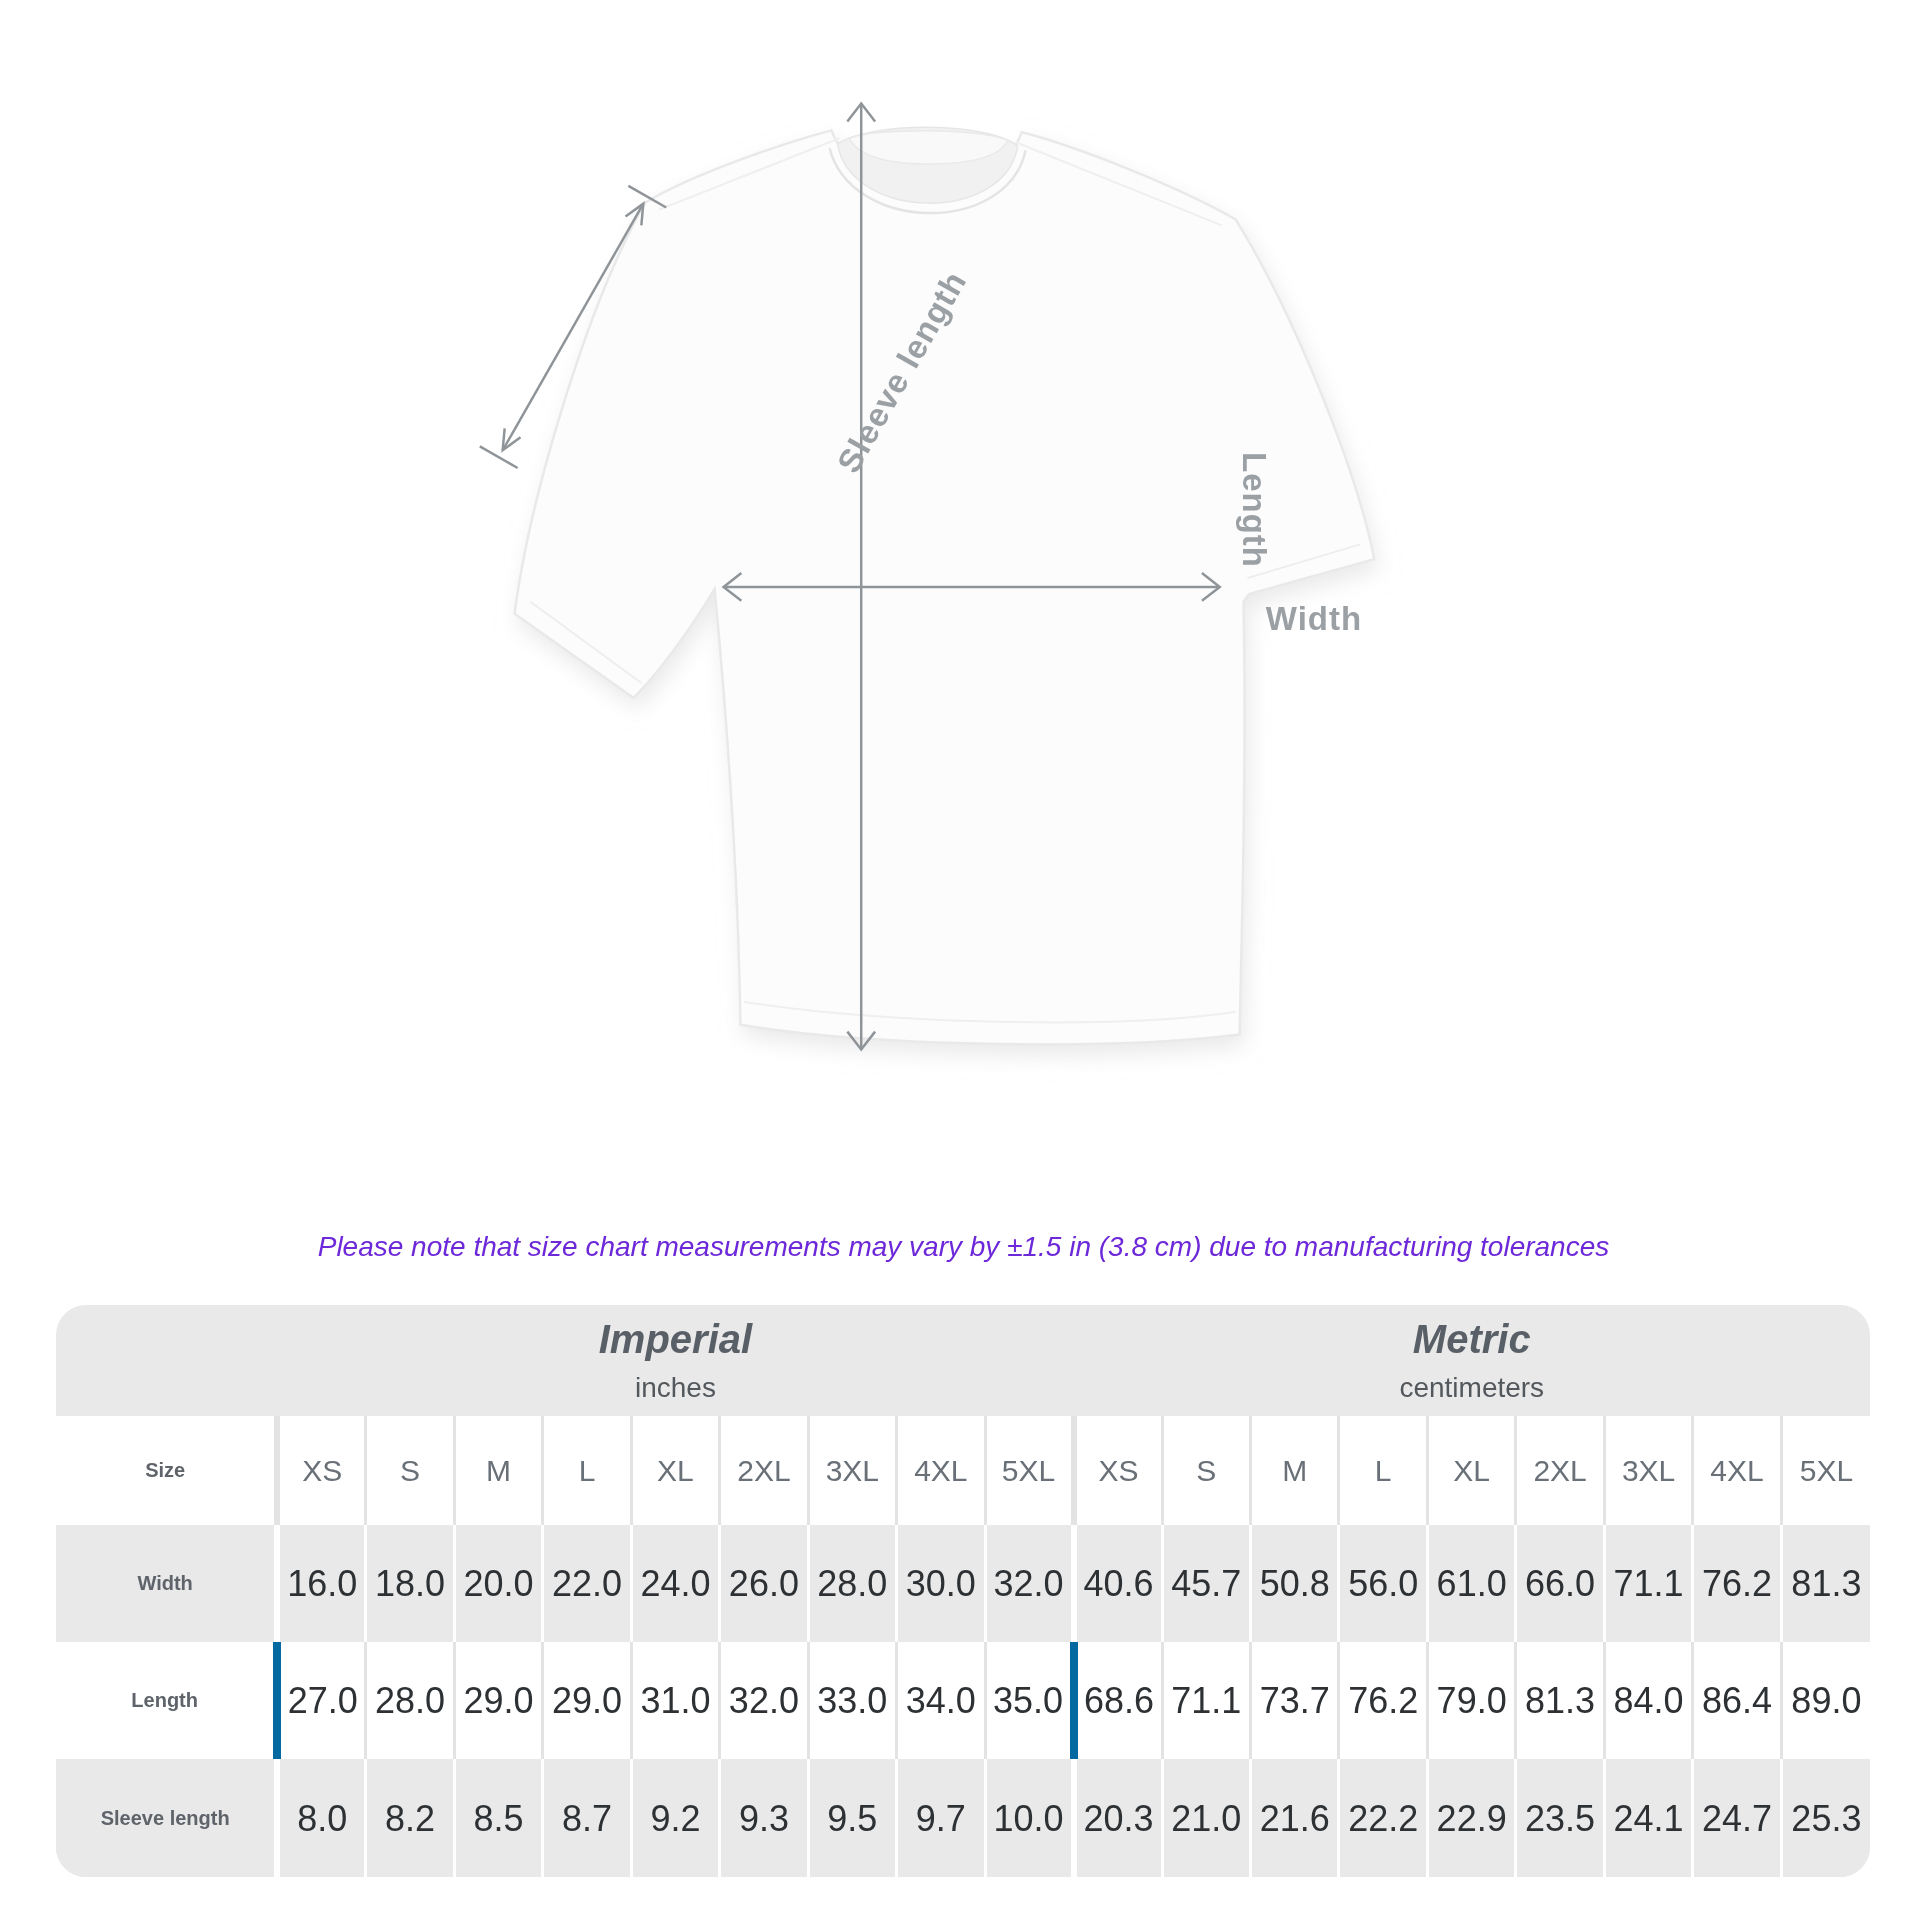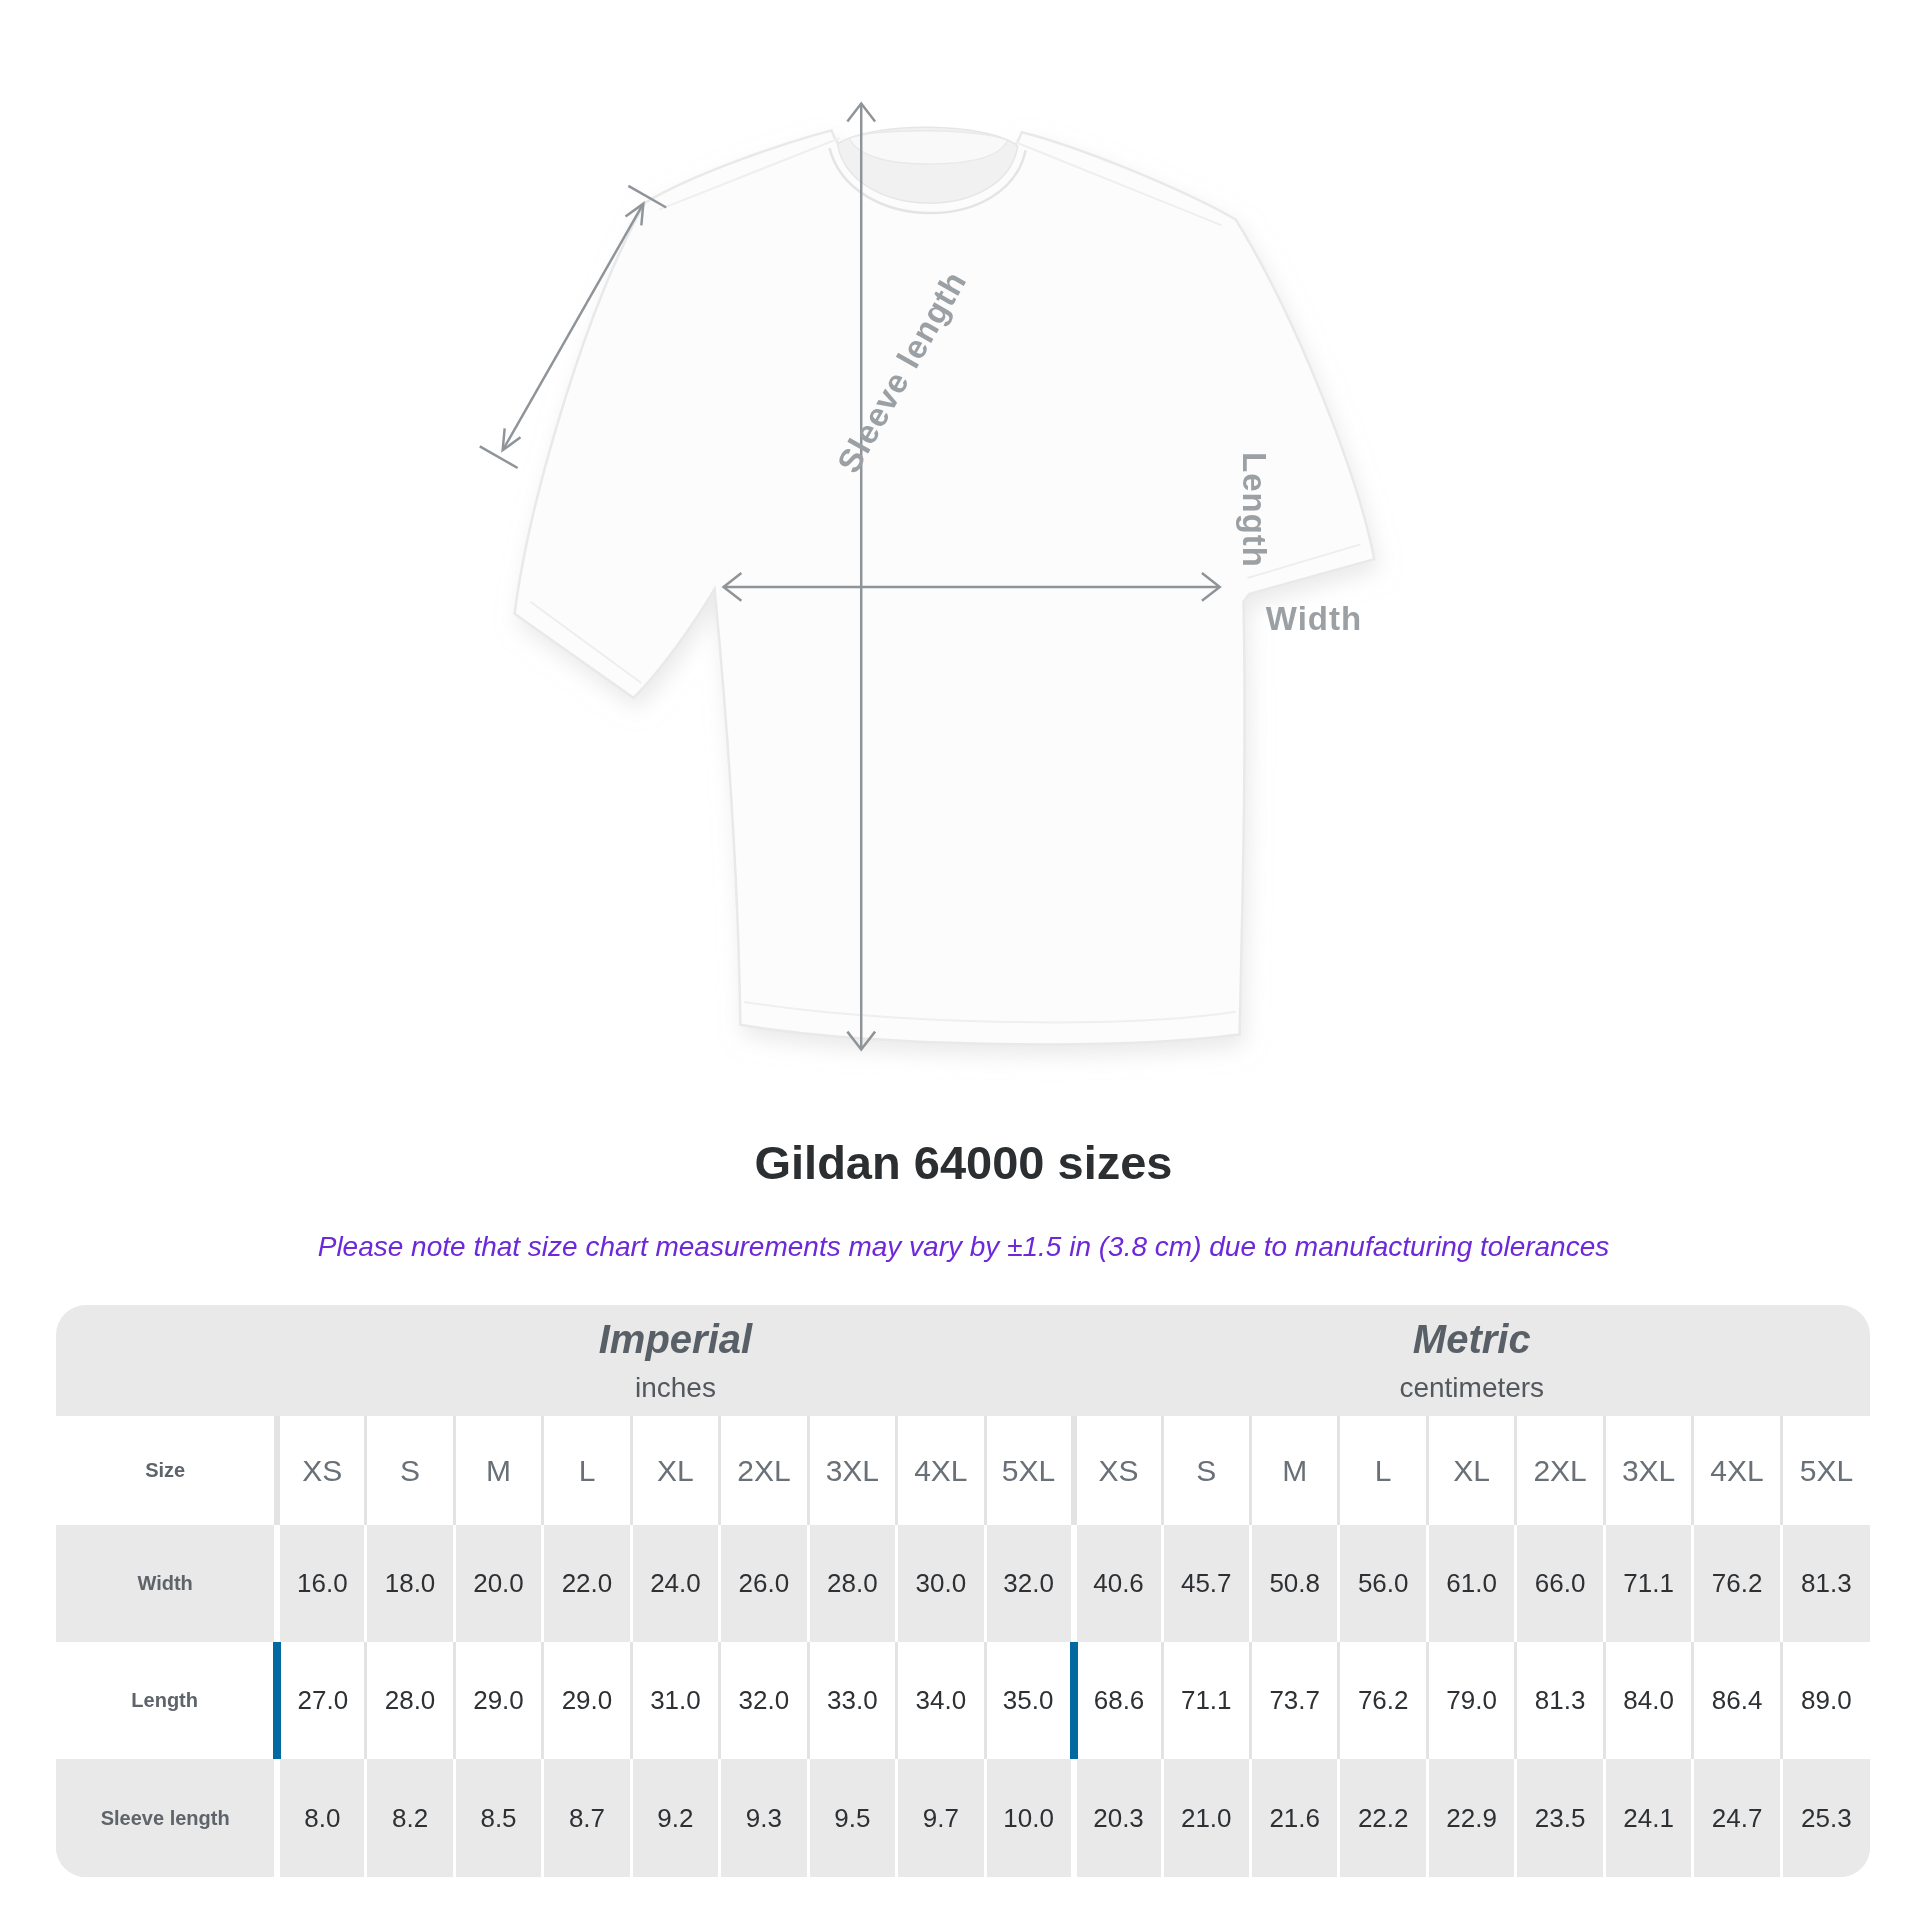--- a/index.html
+++ b/index.html
@@ -30,21 +30,21 @@
   .unit-name{font-size:40px;font-weight:bold;font-style:italic;color:#595f66;}
   .unit-sub{font-size:28px;color:#53585d;margin-top:10px;}
 
   tr.row-size{background:#ffffff;}
   tr.row-gray{background:#e9e9ea;}
   tr.row-white{background:#ffffff;}
 
   th,td{font-weight:normal;text-align:center;vertical-align:middle;padding:0;}
   .lbl{font-size:20px;font-weight:bold;color:#5e646a;}
   .szh{font-size:30px;font-weight:normal;color:#697077;}
-  .v{font-size:26px;color:#2e3134;}
+  .v{font-size:36px;color:#2e3134;}
 
   
   tr.row-size .c{border-left:3px solid #e3e3e3;}
   tr.row-size .sec{border-left:6px solid #e3e3e3;}
   tr.row-white .c{border-left:3px solid #e3e3e3;}
   tr.row-white .sec{border-left:8px solid #0369a1;}
   tr.row-gray .c{border-left:3px solid #ffffff;}
   tr.row-gray .sec{border-left:6px solid #ffffff;}
 </style>
 </head>
@@ -109,21 +109,20 @@
         <line x1="264.9" y1="128.1" x2="303.1" y2="149.9"></line>
         <line x1="114.9" y1="391.1" x2="153.1" y2="412.9"></line>
       </g>
     </svg>
 
     <div class="measure-label sleeve-label">Sleeve length</div>
     <div class="measure-label length-label">Length</div>
     <div class="measure-label width-label">Width</div>
   </div>
 
-  <div class="title">Gildan 64000 sizes</div>
   <div class="subtitle">Please note that size chart measurements may vary by ±1.5 in (3.8 cm) due to manufacturing tolerances</div>
 
   <div class="panel">
     <table class="sizes">
       <colgroup>
         <col class="c-label">
         <col class="c-val">
           <col class="c-val">
           <col class="c-val">
           <col class="c-val">

